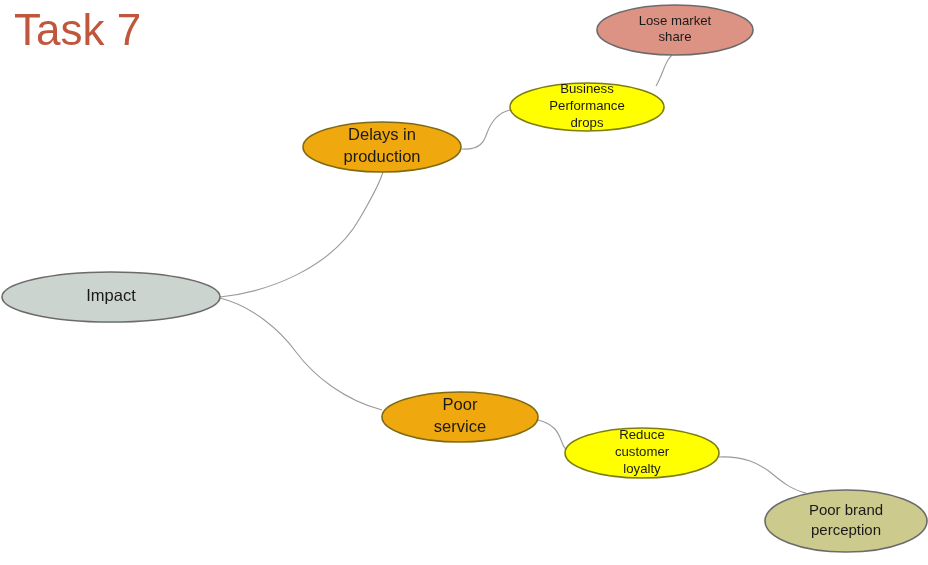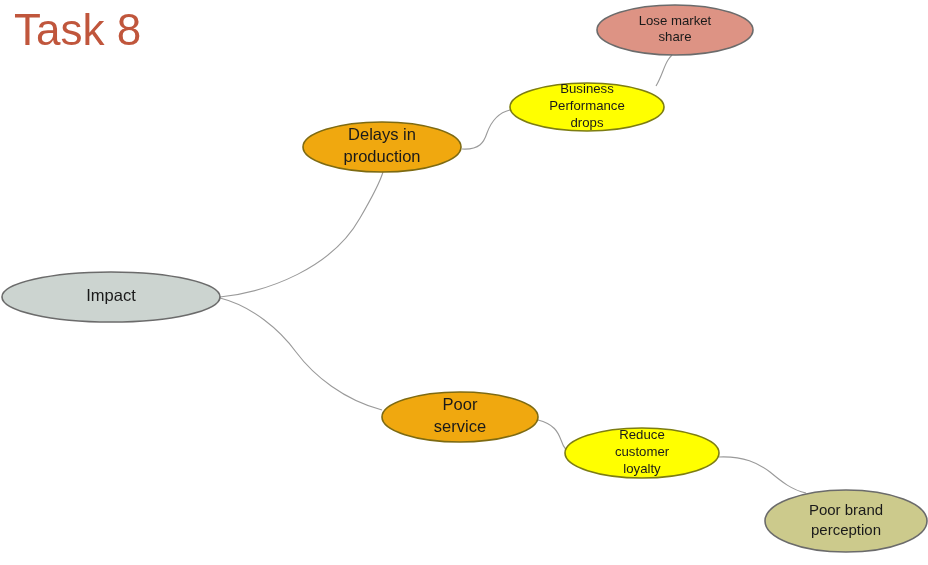--- a/index.html
+++ b/index.html
@@ -45,21 +45,21 @@
   .node-label {
     font-family: "Liberation Sans", sans-serif;
     fill: #1a1a1a;
     text-anchor: middle;
     dominant-baseline: middle;
   }
 </style>
 </head>
 <body>
 
-<div class="page-title">Task 8</div>
+<div class="page-title">Task 7</div>
 
 <svg id="canvas" viewBox="0 0 928 565" width="928" height="565" xmlns="http://www.w3.org/2000/svg">
   <g id="edges-layer">
       <path class="conn" d="M 220 297 C 268 292 332 268 360 218 C 374 194 380 182 383 172" stroke="#9a9a9a"></path>
       <path class="conn" d="M 220 298 C 252 306 280 330 296 352 C 314 376 344 400 382 410" stroke="#9a9a9a"></path>
       <path class="conn" d="M 462 149 C 480 150 484 142 487 133 C 491 122 497 113 510 110" stroke="#9a9a9a"></path>
       <path class="conn" d="M 656 86 C 662 76 664 66 668 60 C 670 57 671 56 672 55" stroke="#9a9a9a"></path>
       <path class="conn" d="M 538 420 C 554 424 558 432 561 440 C 564 449 568 453 573 455" stroke="#9a9a9a"></path>
       <path class="conn" d="M 719 457 C 744 456 758 463 770 472 C 782 482 792 490 806 493" stroke="#9a9a9a"></path>
     </g>

